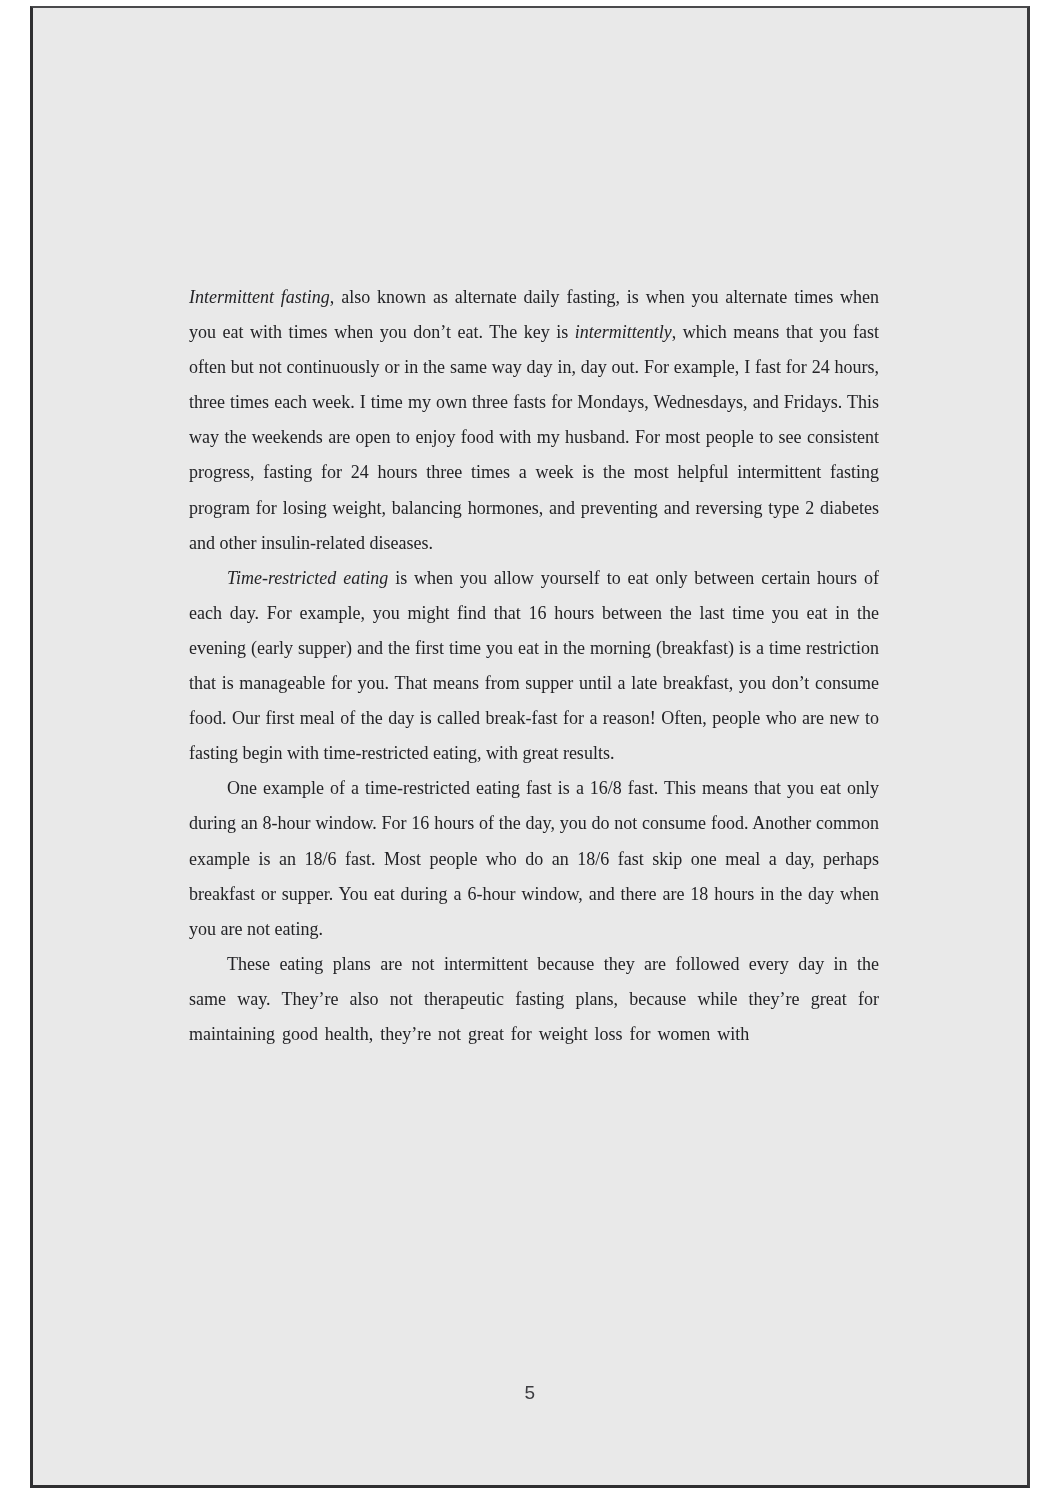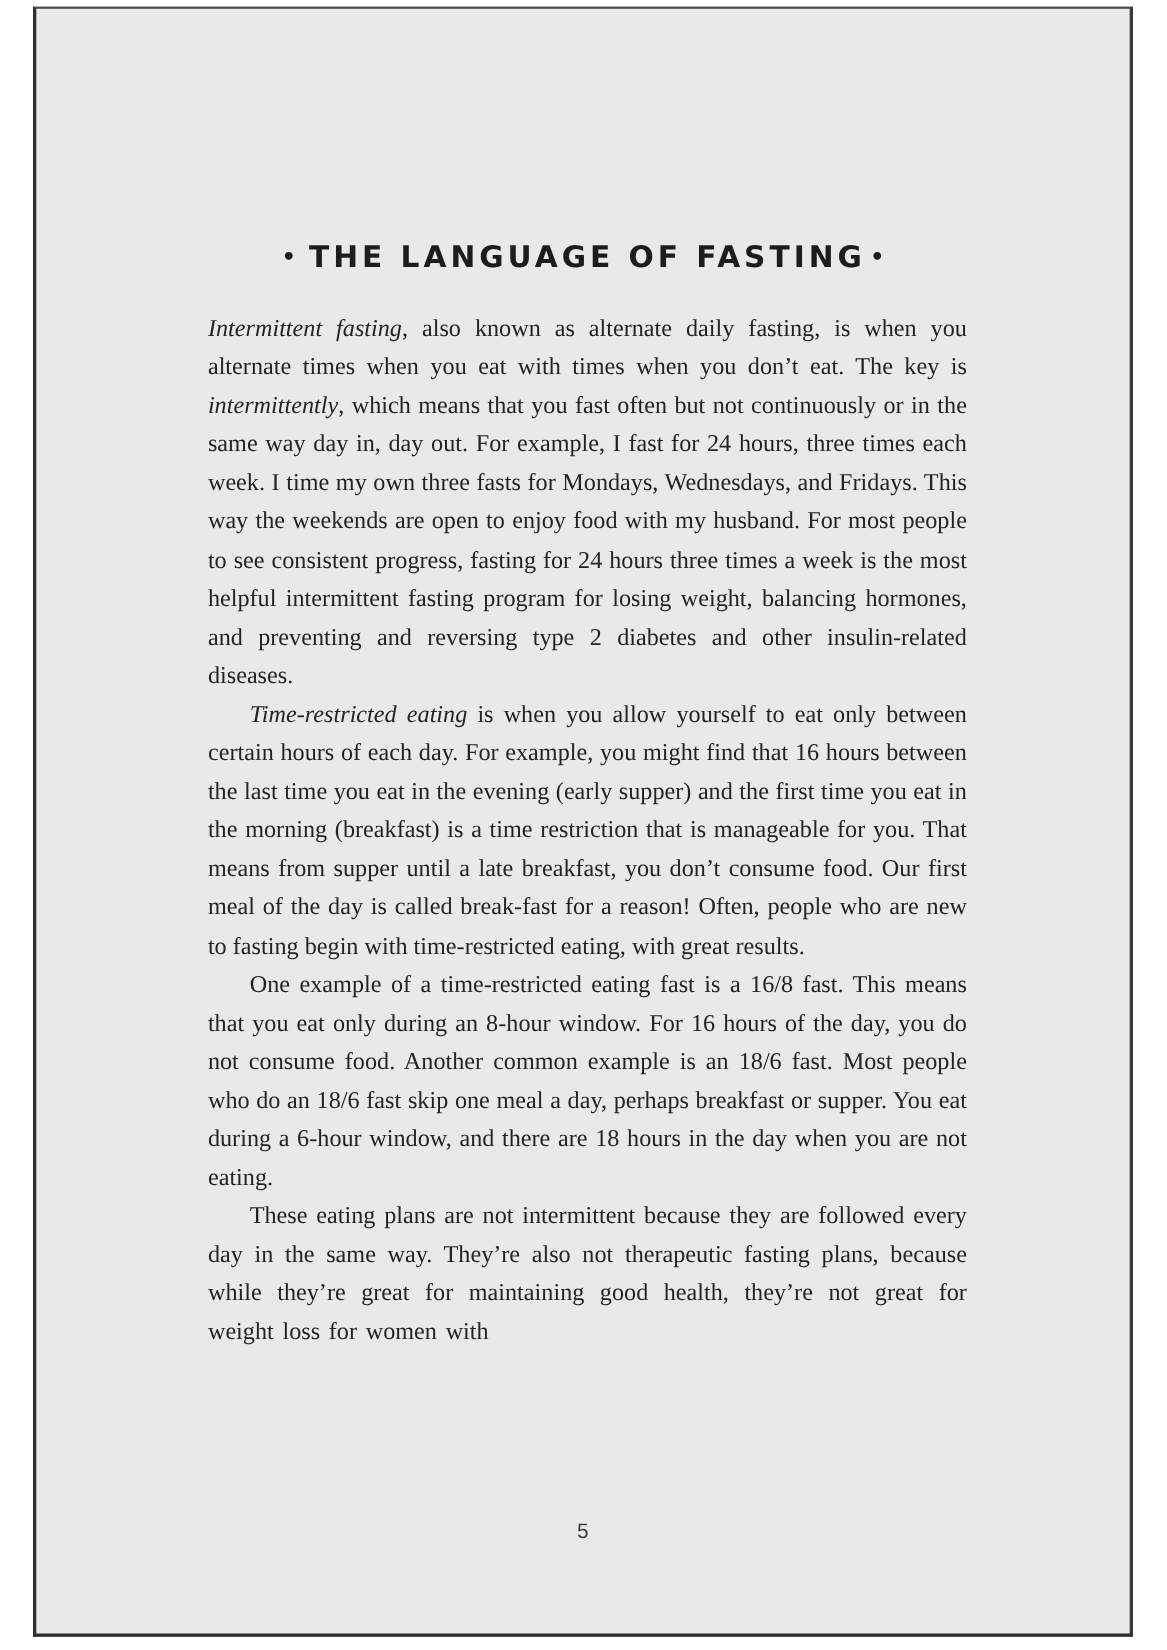--- a/index.html
+++ b/index.html
@@ -80,21 +80,21 @@
     position: absolute;
     left: 156px;
     top: 272px;
     width: 690px;
     color: #232326;
   }
 
   .para {
     margin: 0;
     font-family: "Liberation Serif", serif;
-    font-size: 22px;
+    font-size: 18px;
     line-height: 35.1px;
     text-align: justify;
     text-justify: inter-word;
     -webkit-hyphens: none;
     hyphens: none;
     color: #232326;
   }
   .para.indent {
     text-indent: 38px;
   }
@@ -118,23 +118,20 @@
     letter-spacing: 0.5px;
   }
 </style>
 </head>
 <body>
 
 <div class="page-sheet">
   <div class="page-inner">
 
 
-    <div class="chapter-title">
-      <span class="title-dot left">•</span><span>THE LANGUAGE OF FASTING</span><span class="title-dot right">•</span>
-    </div>
 
     <div class="textblock">
         <p class="para"><em>Intermittent fasting</em><span>, also known as alternate daily fasting, is when you alternate times when you eat with times when you don’t eat. The key is </span><em>intermittently</em><span>, which means that you fast often but not continuously or in the same way day in, day out. For example, I fast for 24 hours, three times each week. I time my own three fasts for Mondays, Wednesdays, and Fridays. This way the weekends are open to enjoy food with my husband. For most people to see consistent progress, fasting for 24 hours three times a week is the most helpful intermittent fasting program for losing weight, balancing hormones, and preventing and reversing type 2 diabetes and other insulin-related diseases.</span></p>
         <p class="para indent"><em>Time-restricted eating</em><span> is when you allow yourself to eat only between certain hours of each day. For example, you might find that 16 hours between the last time you eat in the evening (early supper) and the first time you eat in the morning (breakfast) is a time restriction that is manageable for you. That means from supper until a late breakfast, you don’t consume food. Our first meal of the day is called break-fast for a reason! Often, people who are new to fasting begin with time-restricted eating, with great results.</span></p>
         <p class="para indent"><span>One example of a time-restricted eating fast is a 16/8 fast. This means that you eat only during an 8-hour window. For 16 hours of the day, you do not consume food. Another common example is an 18/6 fast. Most people who do an 18/6 fast skip one meal a day, perhaps breakfast or supper. You eat during a 6-hour window, and there are 18 hours in the day when you are not eating.</span></p>
         <p class="para indent loose"><span>These eating plans are not intermittent because they are followed every day in the same way. They’re also not therapeutic fasting plans, because while they’re great for maintaining good health, they’re not great for weight loss for women with</span></p>
       </div>
 
     <div class="folio">5</div>
 

